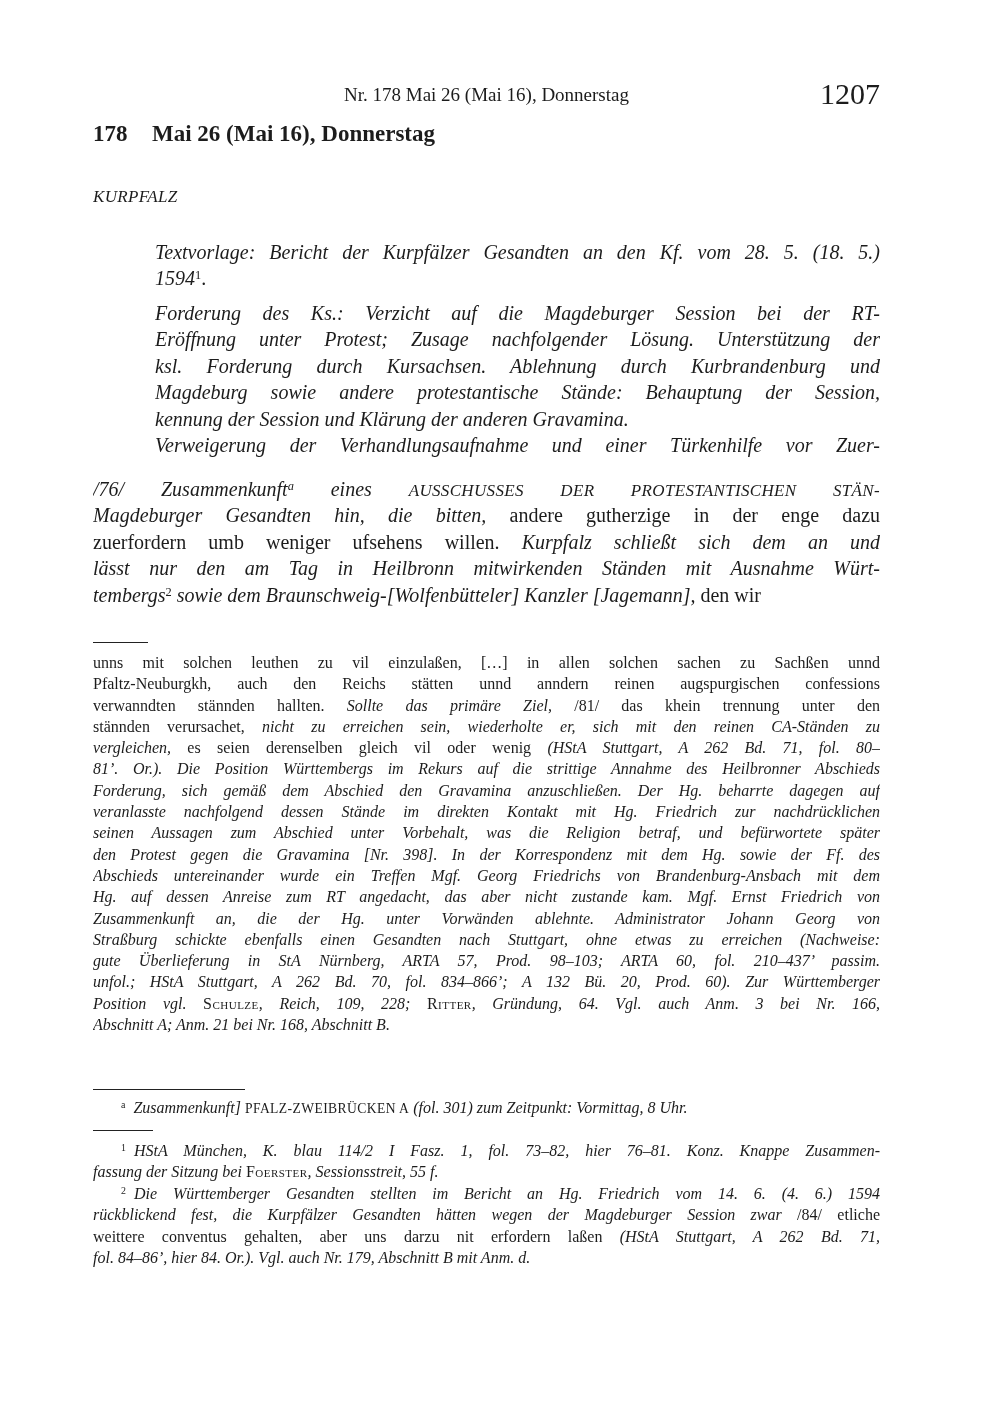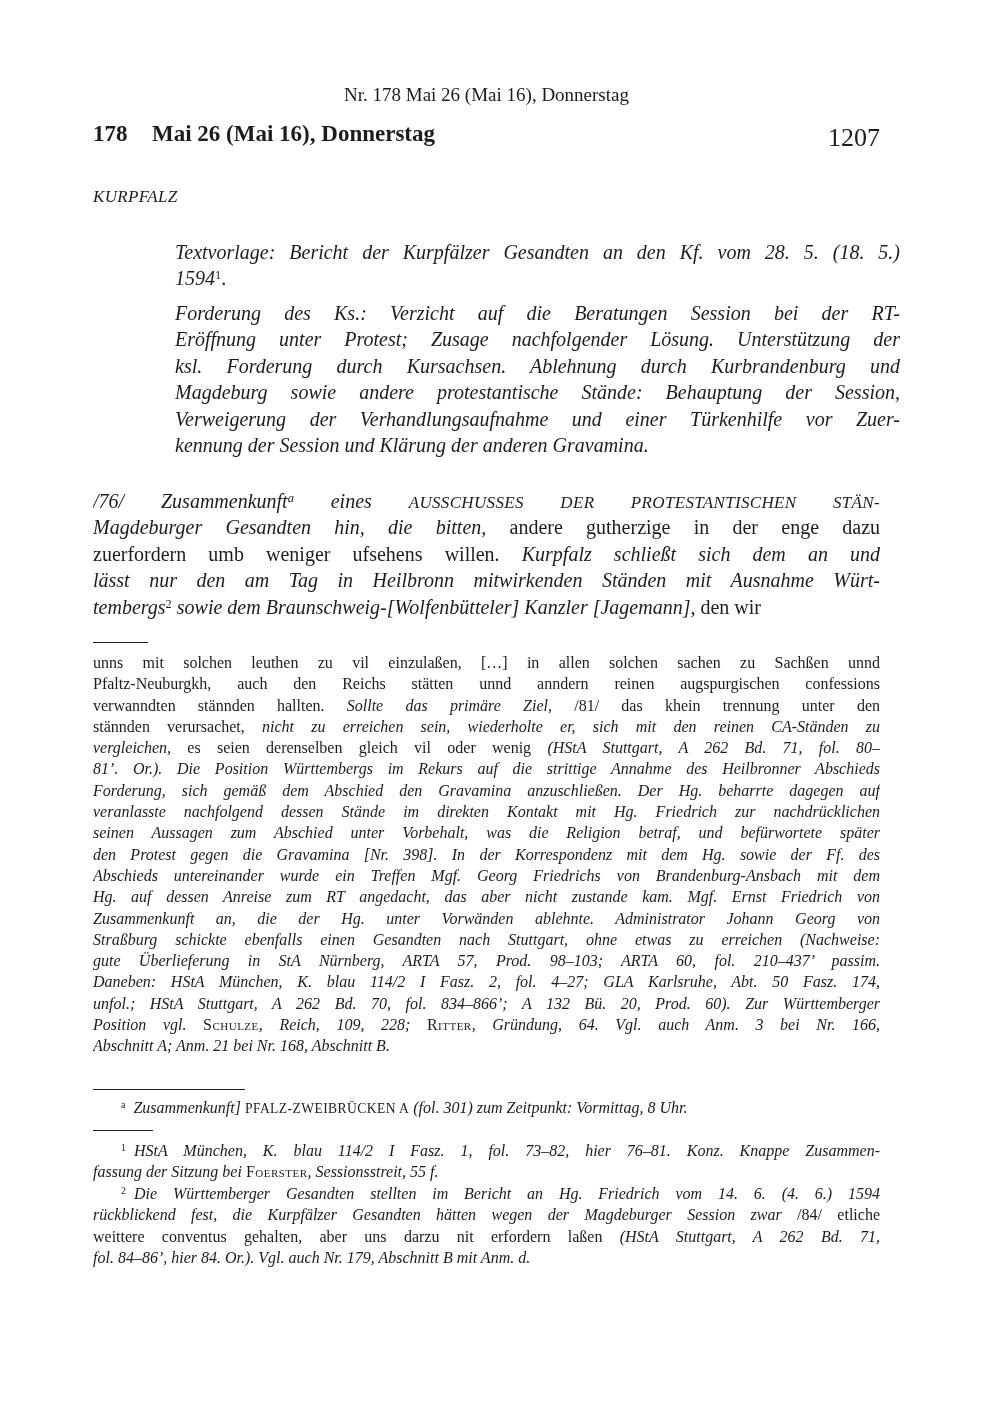--- a/index.html
+++ b/index.html
@@ -11,35 +11,35 @@
     color:var(--ink,#1c1c1c);
     font-family:Liberation Serif, serif;
     overflow:hidden;
     padding-left:27px;
   }
   .abs { position:absolute; left:93px; width:787px; }
 
   
   .running-header { top:82px; height:28px; }
   .running-title { display:block; text-align:center; font-size:19px; line-height:26px; }
-  .page-number { position:absolute; right:0; top:-3px; font-size:26px; line-height:30px;margin-top:44px; }
+  .page-number { position:absolute; right:0; top:-3px; font-size:30px; line-height:30px; }
 
   
   .section-heading { top:120px; font-weight:bold; font-size:23px; line-height:28px; }
   .section-number { display:inline-block; width:59px; }
 
   
   .blk-body { font-size:20px; --lh:26.4px; line-height:26.4px; }
   .blk-fn   { font-size:16px; --lh:21.3px; line-height:21.3px; }
-  .indent62 { left:155px; width:725px;margin-left:20px; }
+  .indent62 { left:155px; width:725px; }
 
   .pos-heading-a   { top:182px; }
   .pos-textvorlage { top:239px; }
   .pos-forderung   { top:300px; }
-  .pos-entry       { top:476px;margin-top:12px; }
+  .pos-entry       { top:476px; }
   .pos-fn-cont     { top:652px; }
   .pos-fn-a        { top:1097px; }
   .pos-fn-1        { top:1140px; }
   .pos-fn-2        { top:1183px; }
 
   .tline { height:var(--lh); overflow:hidden; }
   .tline-just { text-align:justify; }
   .tline-just::after { content:""; display:inline-block; width:100%; height:0; }
   .tline-last { text-align:left; }
 
@@ -77,26 +77,26 @@
   <div class="abs blk-body pos-heading-a">
       <div class="tline tline-last"><span class="seg-icaps">KURPFALZ</span></div>
     </div>
 
   <div class="abs blk-body indent62 pos-textvorlage">
       <div class="tline tline-just"><span class="seg-i">Textvorlage: Bericht der Kurpfälzer Gesandten an den Kf. vom 28. 5. (18. 5.)</span></div>
       <div class="tline tline-last"><span class="seg-i">1594</span><span class="seg-supr">1</span><span class="seg-r">.</span></div>
     </div>
 
   <div class="abs blk-body indent62 pos-forderung">
-      <div class="tline tline-just"><span class="seg-i">Forderung des Ks.: Verzicht auf die Beratungen Session bei der RT-</span></div>
+      <div class="tline tline-just"><span class="seg-i">Forderung des Ks.: Verzicht auf die Magdeburger Session bei der RT-</span></div>
       <div class="tline tline-just"><span class="seg-i">Eröffnung unter Protest; Zusage nachfolgender Lösung. Unterstützung der</span></div>
       <div class="tline tline-just"><span class="seg-i">ksl. Forderung durch Kursachsen. Ablehnung durch Kurbrandenburg und</span></div>
       <div class="tline tline-just"><span class="seg-i">Magdeburg sowie andere protestantische Stände: Behauptung der Session,</span></div>
+      <div class="tline tline-last"><span class="seg-i">kennung der Session und Klärung der anderen Gravamina.</span></div>
       <div class="tline tline-just"><span class="seg-i">Verweigerung der Verhandlungsaufnahme und einer Türkenhilfe vor Zuer-</span></div>
-      <div class="tline tline-last"><span class="seg-i">kennung der Session und Klärung der anderen Gravamina.</span></div>
     </div>
 
   <div class="abs blk-body pos-entry">
       <div class="tline tline-just"><span class="seg-i">/76/ Zusammenkunft</span><span class="seg-supi">a</span><span class="seg-i"> eines </span><span class="seg-icaps">AUSSCHUSSES DER PROTESTANTISCHEN STÄN-</span></div>
       <div class="tline tline-just"><span class="seg-i">Magdeburger Gesandten hin, die bitten,</span><span class="seg-r"> andere gutherzige in der enge dazu</span></div>
       <div class="tline tline-just"><span class="seg-r">zuerfordern umb weniger ufsehens willen. </span><span class="seg-i">Kurpfalz schließt sich dem an und</span></div>
       <div class="tline tline-just"><span class="seg-i">lässt nur den am Tag in Heilbronn mitwirkenden Ständen mit Ausnahme Würt-</span></div>
       <div class="tline tline-last"><span class="seg-i">tembergs</span><span class="seg-supr">2</span><span class="seg-i"> sowie dem Braunschweig-[Wolfenbütteler] Kanzler [Jagemann],</span><span class="seg-r"> den wir</span></div>
     </div>
 
@@ -111,21 +111,20 @@
       <div class="tline tline-just"><span class="seg-i">81’. Or.). Die Position Württembergs im Rekurs auf die strittige Annahme des Heilbronner Abschieds</span></div>
       <div class="tline tline-just"><span class="seg-i">Forderung, sich gemäß dem Abschied den Gravamina anzuschließen. Der Hg. beharrte dagegen auf</span></div>
       <div class="tline tline-just"><span class="seg-i">veranlasste nachfolgend dessen Stände im direkten Kontakt mit Hg. Friedrich zur nachdrücklichen</span></div>
       <div class="tline tline-just"><span class="seg-i">seinen Aussagen zum Abschied unter Vorbehalt, was die Religion betraf, und befürwortete später</span></div>
       <div class="tline tline-just"><span class="seg-i">den Protest gegen die Gravamina [Nr. 398]. In der Korrespondenz mit dem Hg. sowie der Ff. des</span></div>
       <div class="tline tline-just"><span class="seg-i">Abschieds untereinander wurde ein Treffen Mgf. Georg Friedrichs von Brandenburg-Ansbach mit dem</span></div>
       <div class="tline tline-just"><span class="seg-i">Hg. auf dessen Anreise zum RT angedacht, das aber nicht zustande kam. Mgf. Ernst Friedrich von</span></div>
       <div class="tline tline-just"><span class="seg-i">Zusammenkunft an, die der Hg. unter Vorwänden ablehnte. Administrator Johann Georg von</span></div>
       <div class="tline tline-just"><span class="seg-i">Straßburg schickte ebenfalls einen Gesandten nach Stuttgart, ohne etwas zu erreichen (Nachweise:</span></div>
       <div class="tline tline-just"><span class="seg-i">gute Überlieferung in StA Nürnberg, ARTA 57, Prod. 98–103; ARTA 60, fol. 210–437’ passim.</span></div>
-      <div class="tline tline-just"><span class="seg-i">Daneben: HStA München, K. blau 114/2 I Fasz. 2, fol. 4–27; GLA Karlsruhe, Abt. 50 Fasz. 174,</span></div>
       <div class="tline tline-just"><span class="seg-i">unfol.; HStA Stuttgart, A 262 Bd. 70, fol. 834–866’; A 132 Bü. 20, Prod. 60). Zur Württemberger</span></div>
       <div class="tline tline-just"><span class="seg-i">Position vgl. </span><span class="seg-sc">Schulze</span><span class="seg-i">, Reich, 109, 228; </span><span class="seg-sc">Ritter</span><span class="seg-i">, Gründung, 64. Vgl. auch Anm. 3 bei Nr. 166,</span></div>
       <div class="tline tline-last"><span class="seg-i">Abschnitt A; Anm. 21 bei Nr. 168, Abschnitt B.</span></div>
     </div>
 
   <div class="rule rule-2"></div>
 
   <div class="abs blk-fn pos-fn-a">
       <div class="tline tline-last"><span class="seg-supm">a</span><span class="seg-i">Zusammenkunft] </span><span class="seg-caps">PFALZ-ZWEIBRÜCKEN A</span><span class="seg-i"> (fol. 301) zum Zeitpunkt: Vormittag, 8 Uhr.</span></div>
     </div>

